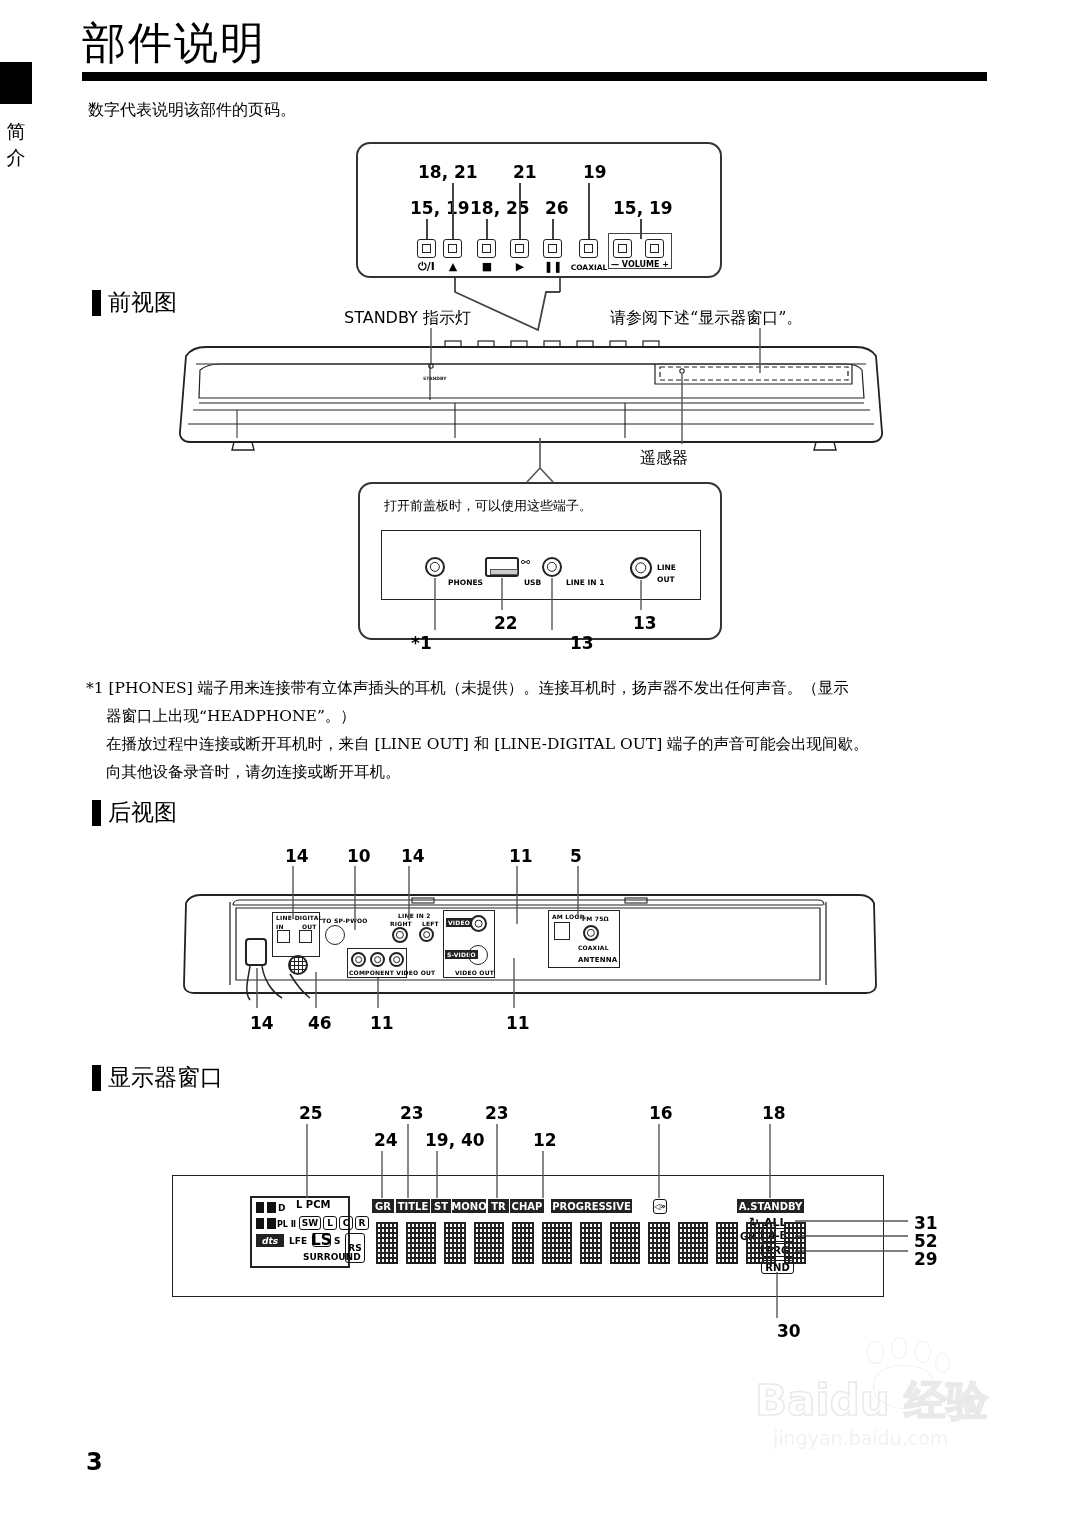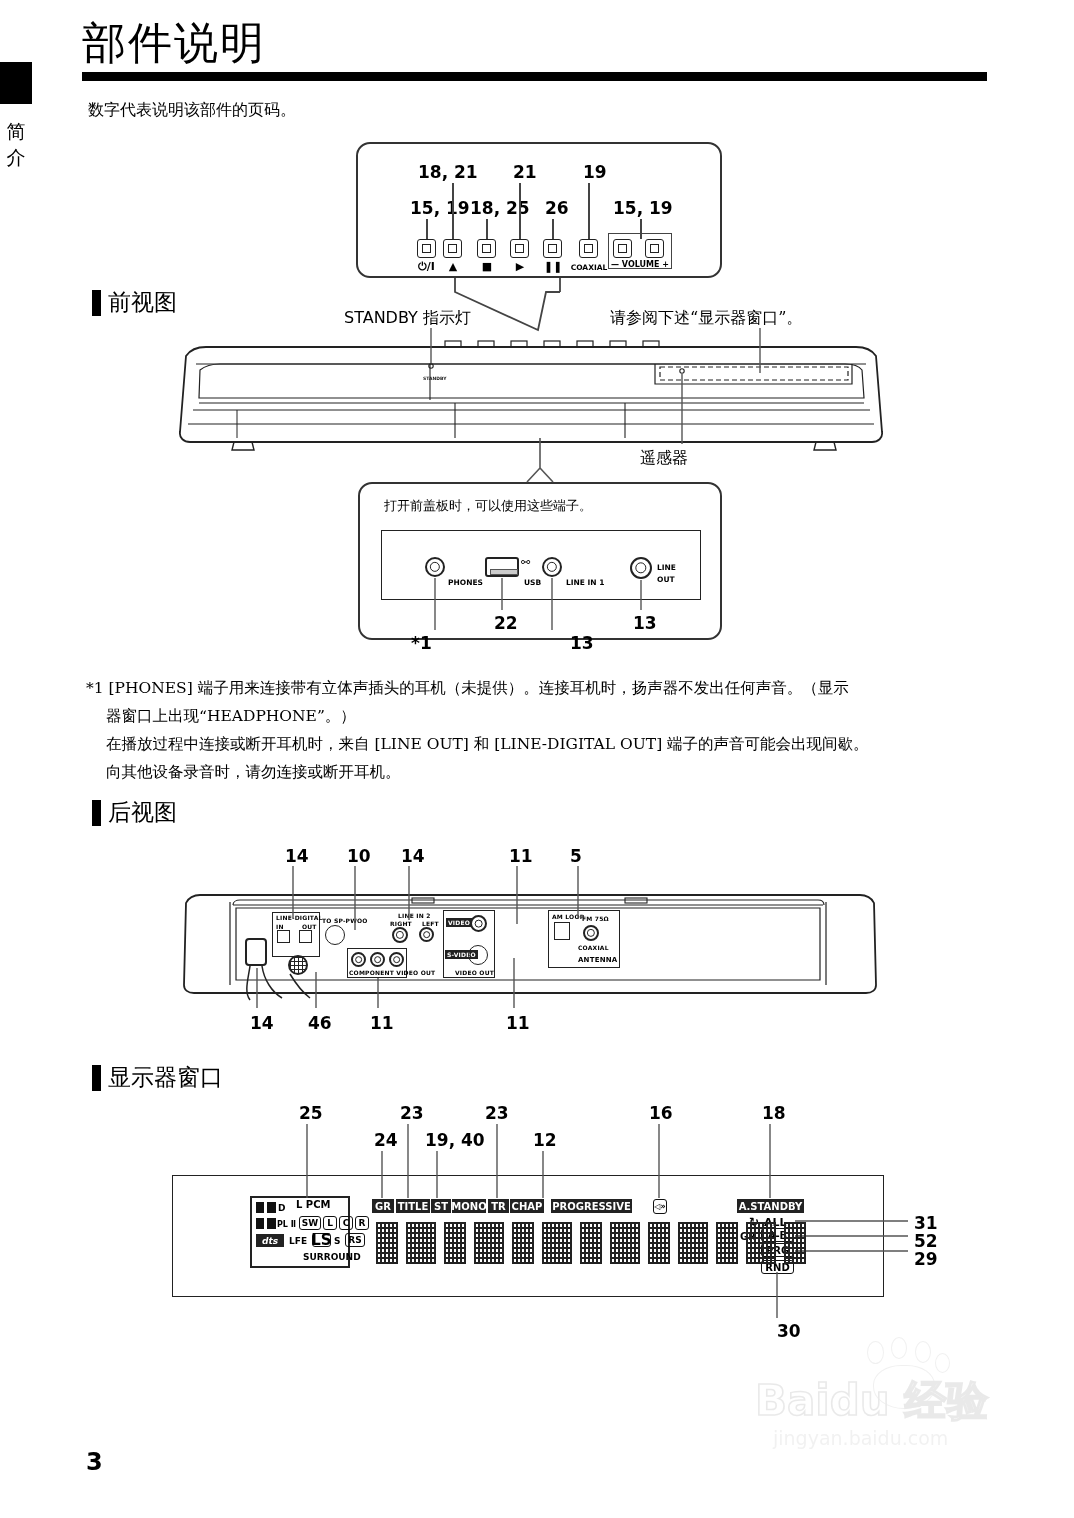--- a/index.html
+++ b/index.html
@@ -346,21 +346,21 @@
 <div class="plain-lab" style="left:277px; top:1220px; font-size:8px;">PL Ⅱ</div>
 <div class="ind-box" style="left:299px; top:1216px; width:22px; height:14px; font-size:9px;">SW</div>
 <div class="ind-box" style="left:323px; top:1216px; width:14px; height:14px; font-size:9px;">L</div>
 <div class="ind-box" style="left:339px; top:1216px; width:14px; height:14px; font-size:9px;">C</div>
 <div class="ind-box" style="left:355px; top:1216px; width:14px; height:14px; font-size:9px;">R</div>
 
 <div class="seg-lab" style="left:256px; top:1234px; width:28px; height:13px; font-size:9px; font-style:italic;">dts</div>
 <div class="plain-lab" style="left:289px; top:1236px; font-size:9px;">LFE</div>
 <div class="ind-box" style="left:312px; top:1233px; width:19px; height:14px; font-size:15px;">LS</div>
 <div class="plain-lab" style="left:334px; top:1236px; font-size:9px;">S</div>
-<div class="ind-box" style="left:345px; top:1233px; width:20px; height:14px; font-size:9px;">RS</div>
+<div class="ind-box" style="left:345px; top:1233px; width:20px; height:30px; font-size:9px;">RS</div>
 <div class="plain-lab" style="left:303px; top:1252px; font-size:9px;">SURROUND</div>
 
 <div class="seg-lab" style="left:372px; top:1199px; width:22px; height:14px;">GR</div>
 <div class="seg-lab" style="left:396px; top:1199px; width:34px; height:14px;">TITLE</div>
 <div class="seg-lab" style="left:431px; top:1199px; width:20px; height:14px;">ST</div>
 <div class="seg-lab" style="left:452px; top:1199px; width:34px; height:14px;">MONO</div>
 <div class="seg-lab" style="left:488px; top:1199px; width:21px; height:14px;">TR</div>
 <div class="seg-lab" style="left:510px; top:1199px; width:34px; height:14px;">CHAP</div>
 <div class="seg-lab" style="left:551px; top:1199px; width:81px; height:14px;">PROGRESSIVE</div>
 

